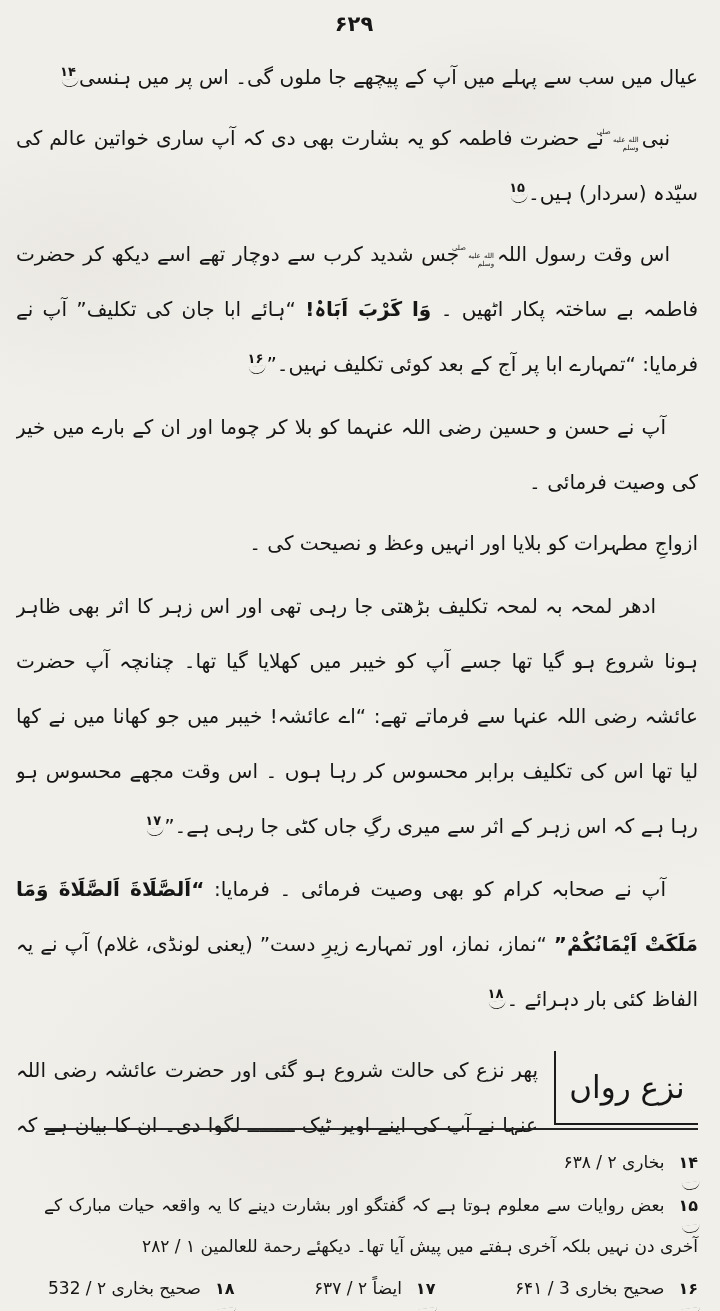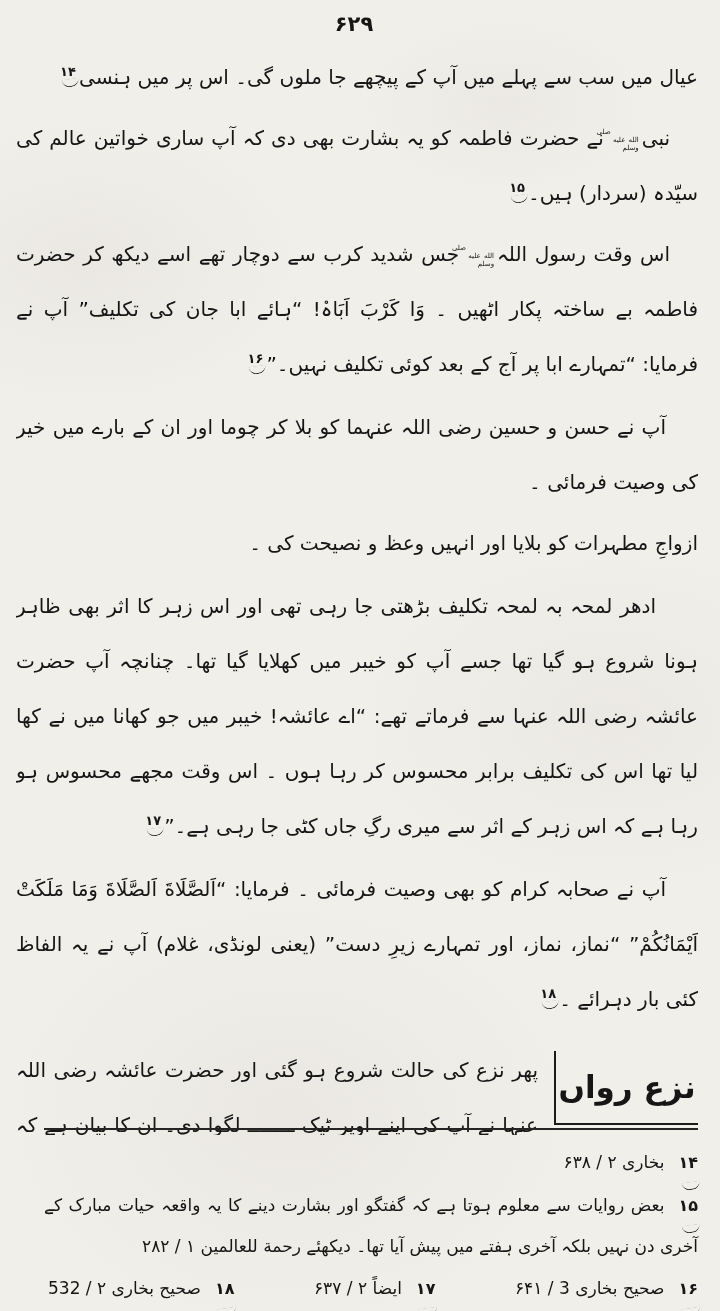--- a/index.html
+++ b/index.html
@@ -20,41 +20,41 @@
   }
   .content{
     position:absolute;top:50px;right:22px;left:16px;height:1085px;overflow:hidden;
     direction:rtl;text-align:justify;
     font-size:20px;line-height:55px;
   }
   .content p{margin:0 0 6px 0;padding:0;}
   p.ind28{text-indent:28px;}
   p.ind42{text-indent:42px;margin-top:8px;}
   p.ind32{text-indent:32px;margin-top:8px;}
-  .arabic{font-weight:normal;margin-top:32px;}
+  .arabic{font-weight:bold;margin-top:32px;}
   .saw{
     display:inline-block;width:32px;font-size:7px;line-height:8px;
     text-align:right;vertical-align:middle;margin:0 3px;white-space:normal;
     letter-spacing:0;word-spacing:1px;font-weight:normal;
   }
   sup.fnm{
     position:relative;font-size:13px;font-weight:bold;
     vertical-align:super;line-height:0;margin-right:3px;
   }
   sup.fnm::after{
     content:"";position:absolute;right:-3px;bottom:-8px;width:17px;height:7px;
     border-bottom:1.6px solid #222;border-radius:0 0 12px 12px;transform:rotate(-8deg);
   }
   .section{margin-top:16px;}
   .nbox{
     float:right;width:142px;height:72px;margin-left:16px;margin-top:8px;
     border-left:2.5px solid #1b1b1b;border-bottom:2.5px solid #1b1b1b;
     display:flex;align-items:center;justify-content:center;
   }
-  .nbox .heading{font-size:31px;font-weight:bold;white-space:nowrap;}
+  .nbox .heading{font-size:31px;font-weight:normal;white-space:nowrap;}
   .footnotes{
     position:absolute;top:1128px;right:22px;left:44px;
     border-top:2px solid #242424;padding-top:12px;
     direction:rtl;text-align:justify;font-size:17px;line-height:40px;
   }
   .fnum{
     position:relative;font-weight:bold;font-size:16px;margin-left:14px;
     display:inline-block;
   }
   .fnum::after{

